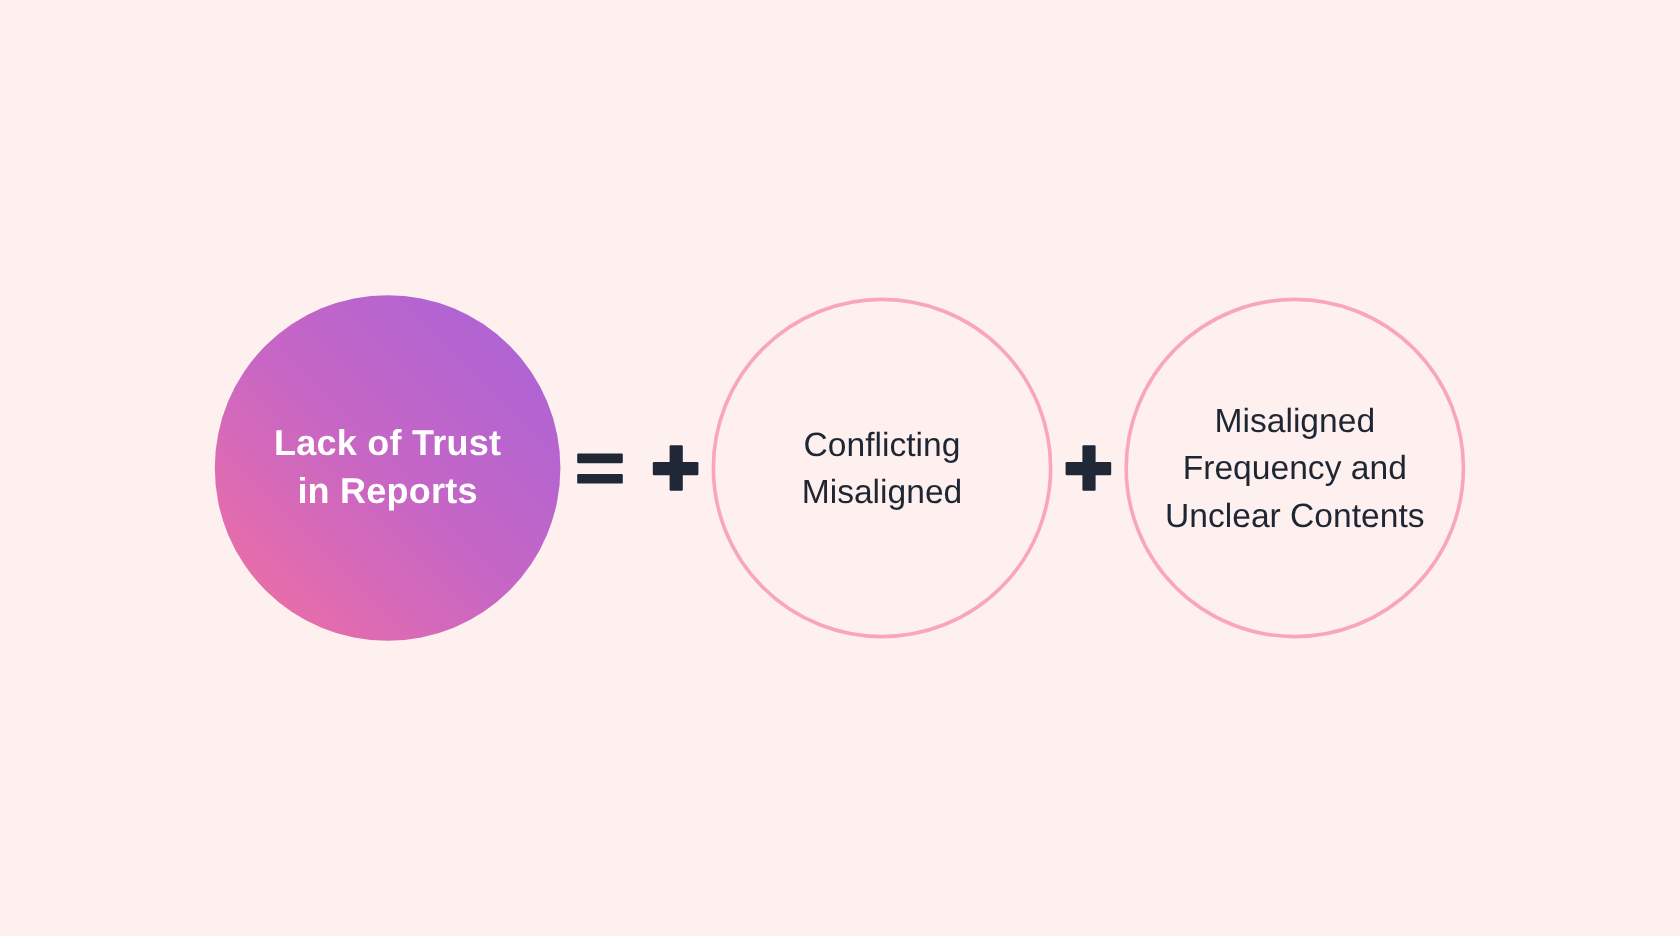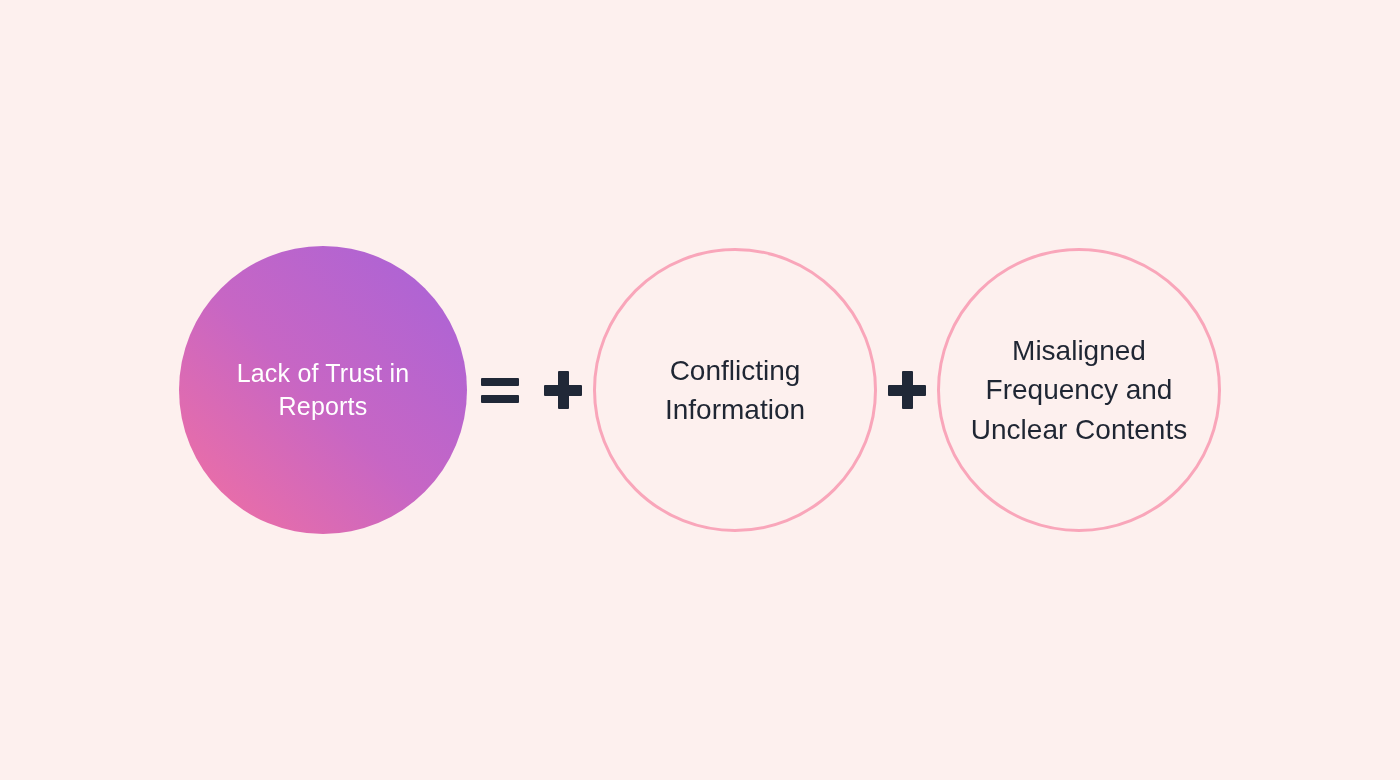--- a/index.html
+++ b/index.html
@@ -31,22 +31,22 @@
     background: linear-gradient(to bottom left, #a763d9 0%, #c766c4 52%, #f4709f 100%);
     display: flex;
     align-items: center;
     justify-content: center;
     flex: 0 0 auto;
   }
   .result-label {
     width: 210px;
     text-align: center;
     color: #ffffff;
-    font-size: 25px;
-    font-weight: 400;
+    font-size: 30px;
+    font-weight: 700;
     line-height: 1.33;
     letter-spacing: 0.2px;
   }
 
   
   .term-circle {
     width: 284px;
     height: 284px;
     border-radius: 50%;
     border: 3px solid #f9a6ba;
@@ -116,21 +116,21 @@
     <div class="bar"></div>
   </div>
 
 
   <div class="op-plus">
     <div class="h-bar"></div>
     <div class="v-bar"></div>
   </div>
 
   <div class="term-circle">
-    <div class="term-label">Conflicting Information</div>
+    <div class="term-label">Conflicting Misaligned</div>
   </div>
 
   <div class="op-plus">
     <div class="h-bar"></div>
     <div class="v-bar"></div>
   </div>
 
   <div class="term-circle">
     <div class="term-label">Misaligned Frequency and Unclear Contents</div>
   </div>

